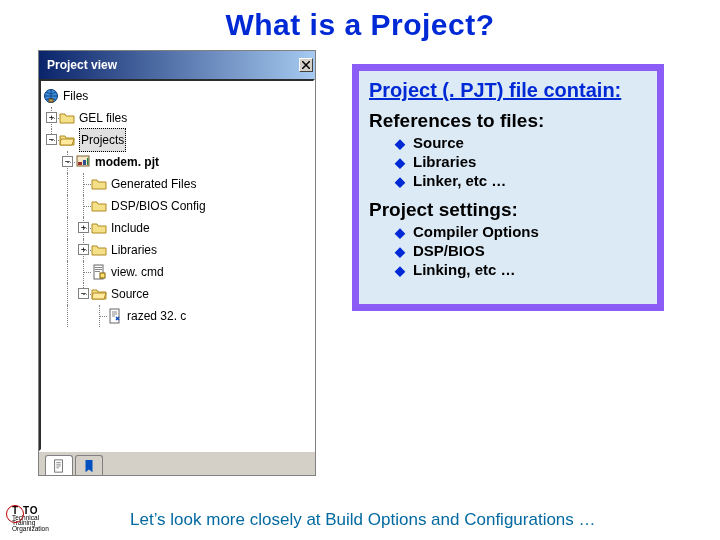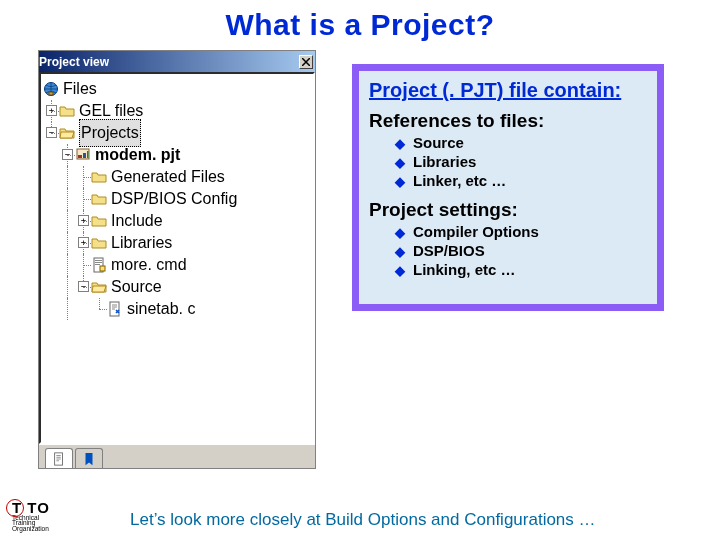--- a/index.html
+++ b/index.html
@@ -31,28 +31,28 @@
     position: absolute;
     left: 38px;
     top: 2px;
     width: 278px;
     border: 1px solid #808080;
     font-family: "MS Sans Serif", Tahoma, Arial, sans-serif;
     font-size: 12px;
     background: #d4d0c8;
   }
   .titlebar {
-    height: 21px;
+    height: 28px;
     display: flex;
     align-items: center;
     justify-content: space-between;
     background: linear-gradient(to right, #0a246a, #a6caf0);
     color: #fff;
     font-weight: bold;
-    padding: 0 2px 0 0;
+    padding: 0 2px 0 8px;
     font-size: 12px;
   }
   .closebtn {
     width: 14px; height: 14px;
     background: #d4d0c8;
     border: 1px solid #fff;
     border-right-color: #404040;
     border-bottom-color: #404040;
     display: flex; align-items: center; justify-content: center;
   }
@@ -82,21 +82,21 @@
   .exp {
     width: 11px; height: 11px;
     border: 1px solid #808080;
     background: #fff;
     position: absolute; left: 3px; top: 5px;
     font-size: 9px; line-height: 9px; text-align: center;
     color: #000;
     font-family: monospace;
   }
   .ico { width: 16px; height: 16px; margin-right: 4px; flex: 0 0 16px; display:flex; align-items:center; justify-content:center; }
-  .lbl { font-size: 16px; }
+  .lbl { font-size: 12px; }
   .sel { background: #e0e0e0; border: 1px dotted #000; padding: 4px 1px; }
 
   .tabbar {
     height: 24px;
     background: #d4d0c8;
     border-top: 1px solid #fff;
     display: flex;
     align-items: flex-end;
     padding: 0 6px;
     gap: 2px;
@@ -156,21 +156,21 @@
   .tto {
     position: absolute;
     left: 8px;
     bottom: 6px;
     text-align: left;
   }
   .tto-ring {
     width: 18px; height: 18px; border: 1.5px solid #c00000; border-radius: 50%;
     position: absolute; left: -2px; top: 0;
   }
-  .tto-main { font-weight: bold; font-size: 15px; letter-spacing: 1px; margin-left: 4px; }
+  .tto-main { font-weight: bold; font-size: 10px; letter-spacing: 1px; margin-left: 4px; }
   .tto-sub  { font-size: 6.5px; line-height: 1; margin-top: -1px; margin-left: 4px; color:#000; }
 </style>
 </head>
 <body>
 
 <h1 class="slide-title">What is a Project?</h1>
 
 <div class="stage">
 
   <div class="win">
@@ -295,54 +295,54 @@
         <span class="ind dv dh"></span>
         <span class="ico">
           <svg viewBox="0 0 16 16">
               <rect x="3" y="1" width="9" height="14" fill="#fff" stroke="#666"></rect>
               <rect x="4" y="3" width="7" height="1" fill="#888"></rect>
               <rect x="4" y="5" width="7" height="1" fill="#888"></rect>
               <rect x="4" y="7" width="5" height="1" fill="#888"></rect>
               <rect x="9" y="9" width="5" height="5" fill="#ffe070" stroke="#806000"></rect>
             </svg>
         </span>
-        <span class="lbl">more. cmd</span>
+        <span class="lbl">view. cmd</span>
       </div>
 
       <div class="row">
         <span class="ind"></span>
         <span class="ind dv"></span>
         <span class="ind dvh">
             <span class="exp">−</span>
           </span>
         <span class="ico">
             <svg viewBox="0 0 16 16">
               <path d="M1 4h5l1 2h8v7H1z" fill="#f5e08a" stroke="#b08a20"></path>
               <path d="M2 7h13l-2 6H1z" fill="#ffeaa0" stroke="#b08a20"></path>
             </svg>
           </span>
         <span class="lbl">Source</span>
       </div>
 
 
-
       <div class="row">
         <span class="ind"></span>
           <span class="ind dv"></span>
           <span class="ind"></span>
-        <span class="ind dvh"></span>
+        <span class="ind dv dh"></span>
         <span class="ico">
             <svg viewBox="0 0 16 16">
               <rect x="3" y="1" width="9" height="14" fill="#fff" stroke="#666"></rect>
               <path d="M5 4h5M5 6h5M5 8h3" stroke="#888"></path>
               <path d="M9 9l3 3m0-3l-3 3" stroke="#1050c0" stroke-width="1.5"></path>
             </svg>
           </span>
-        <span class="lbl">sinetab. c</span>
-      </div>
+        <span class="lbl">razed 32. c</span>
+      </div>
+
 
     </div>
 
     <div class="tabbar">
       <div class="tab">
         <svg width="14" height="14" viewBox="0 0 16 16">
             <rect x="3" y="1" width="9" height="14" fill="#fff" stroke="#666"></rect>
             <path d="M5 4h5M5 6h5M5 8h5M5 10h3" stroke="#888"></path>
           </svg>
       </div>

